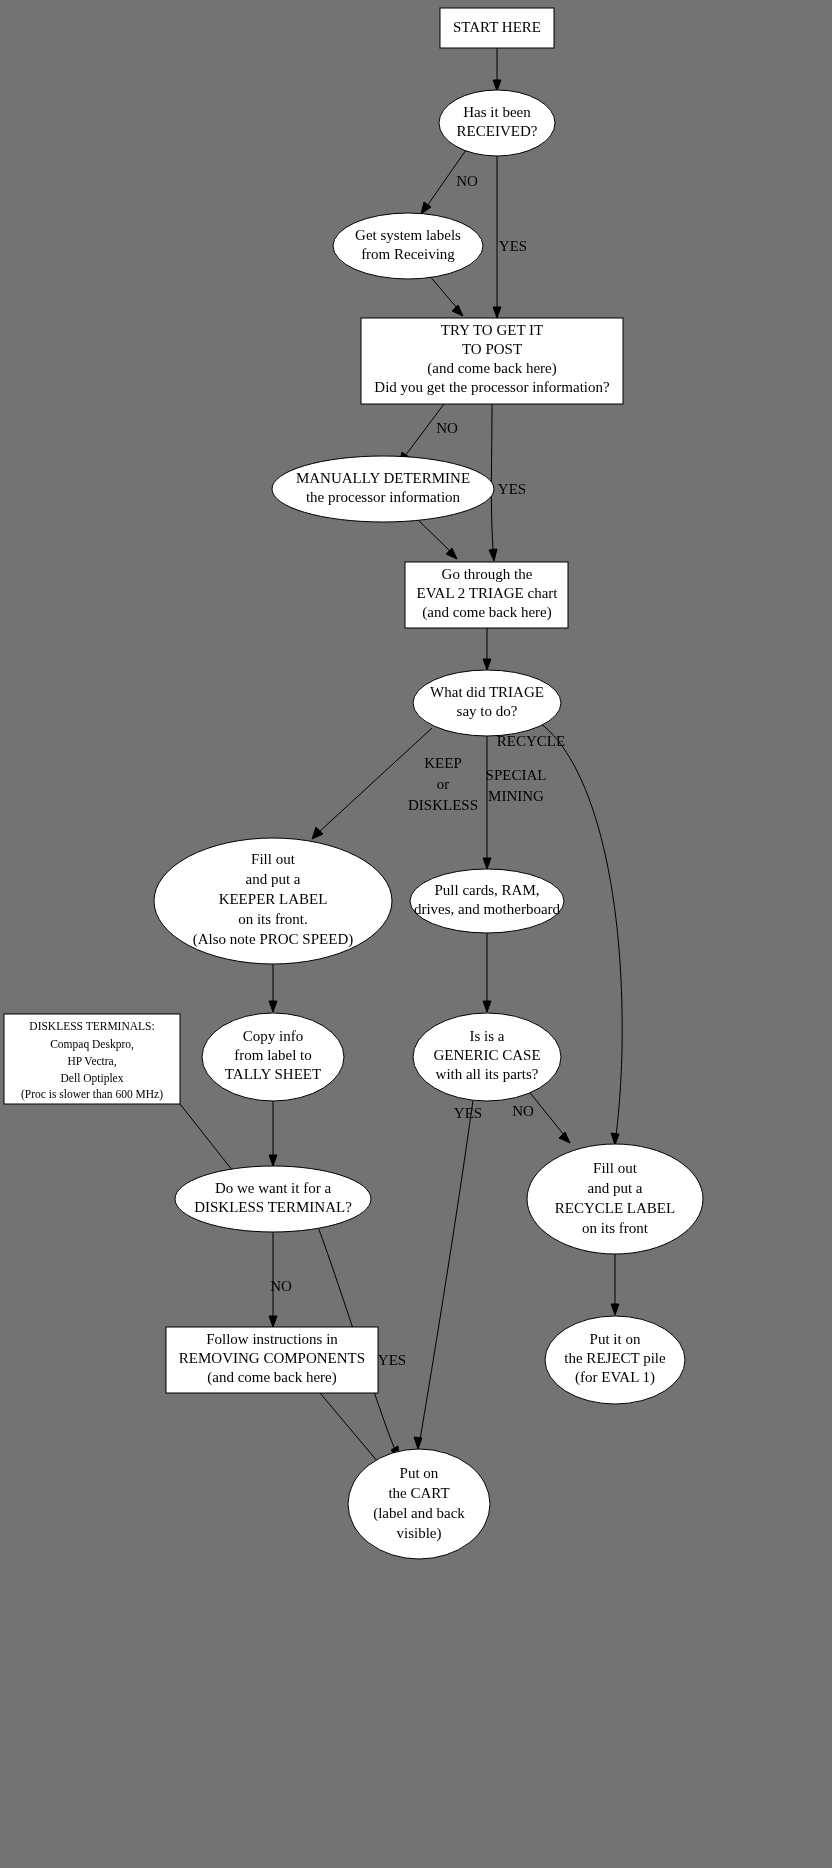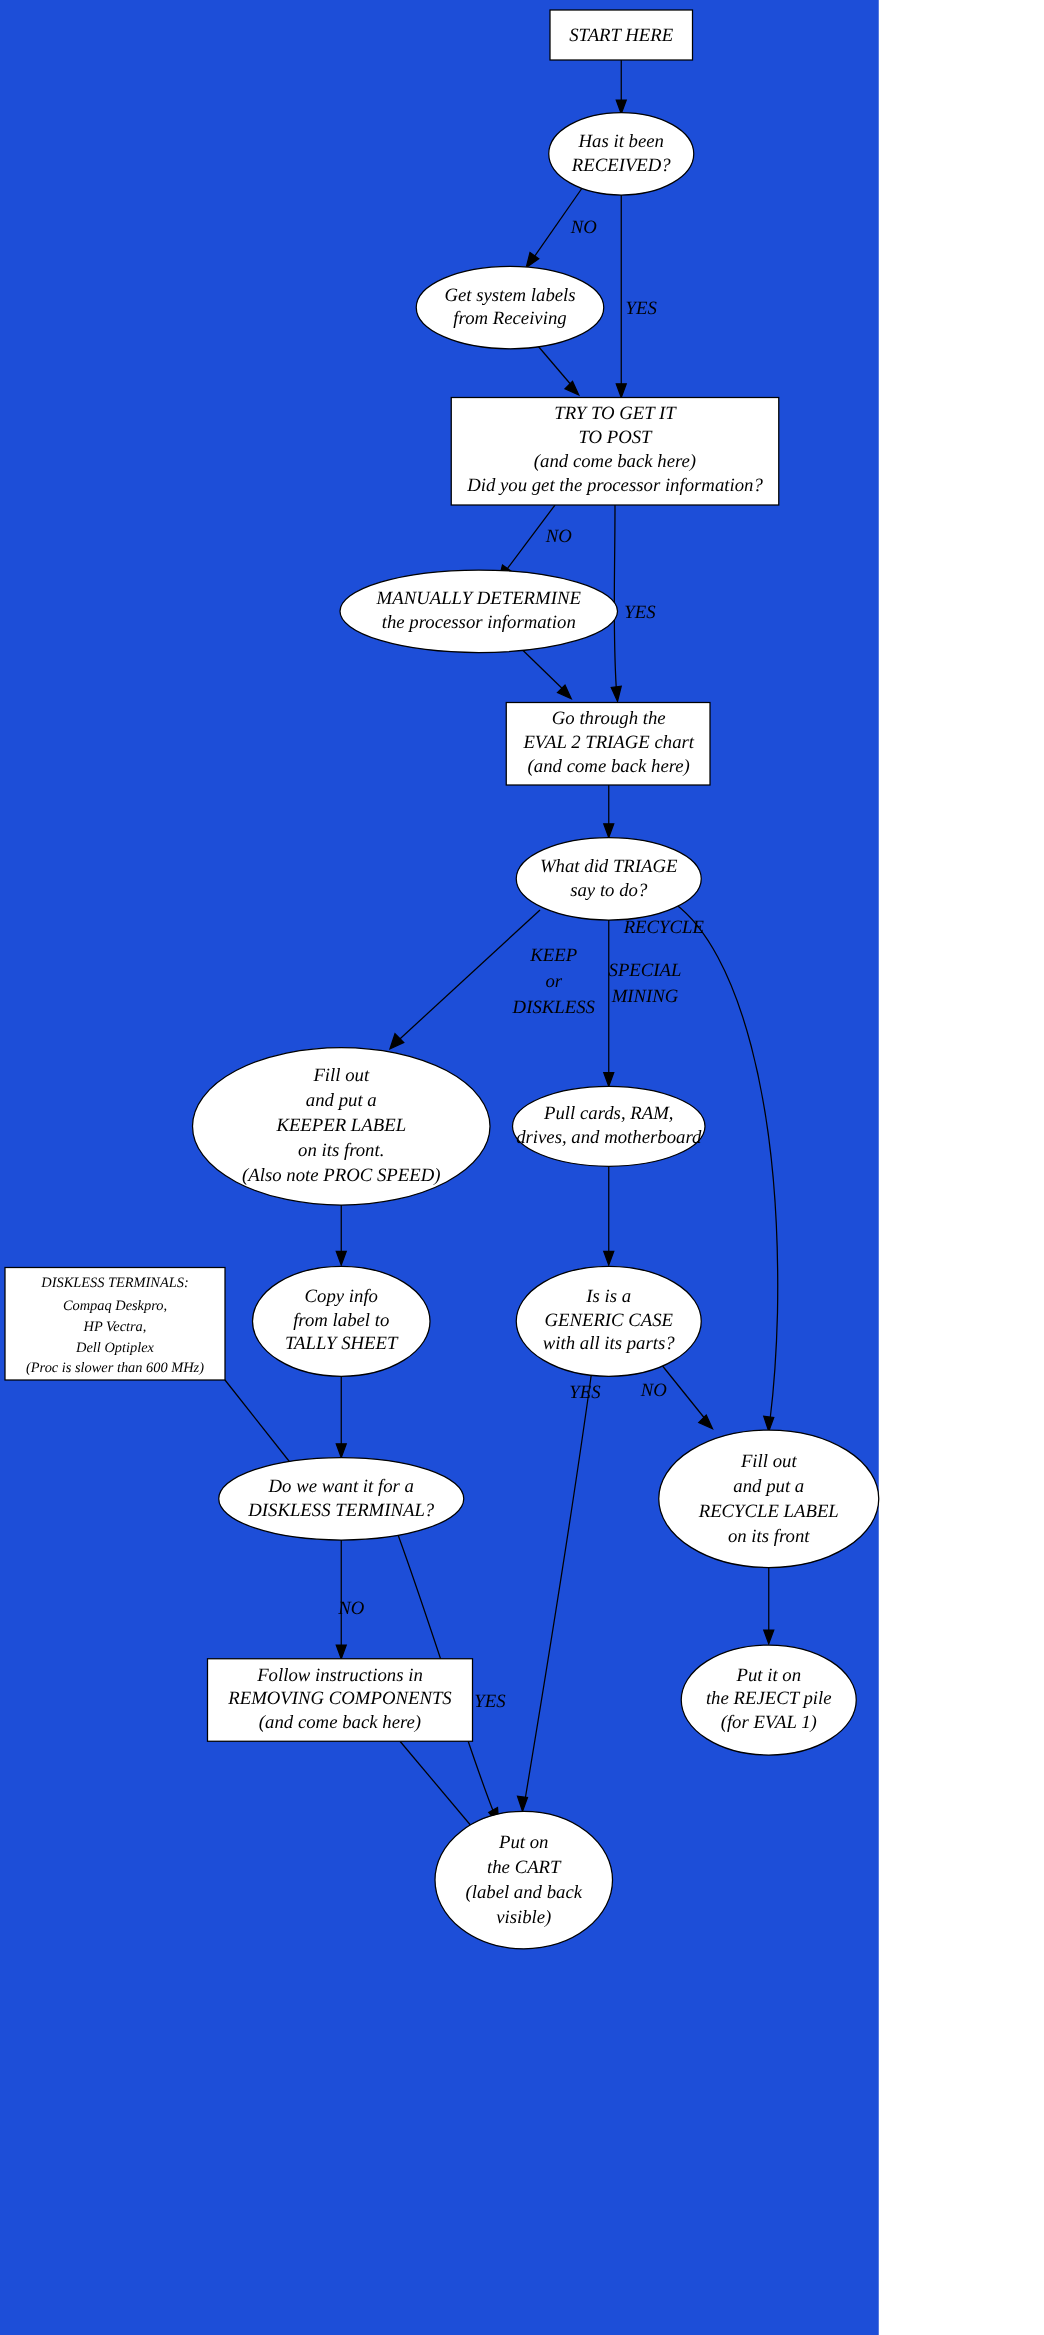--- a/index.html
+++ b/index.html
@@ -2,25 +2,24 @@
 <html><head>
 <meta charset="utf-8">
 <style>
   html, body {
     margin: 0;
     padding: 0;
     background: #ffffff;
   }
   #chart-root {
     position: relative;
-    width: 703px;
+    width: 832px;
     height: 1868px;
-    background: #1d4ed8;
+    background: #737373;
     font-family: "Liberation Serif", "DejaVu Serif", serif;
-    font-style: italic;
   }
   svg#flow {
     display: block;
     width: 835px;
     height: 1868px;
   }
   .node-shape {
     fill: #ffffff;
     stroke: #000000;
     stroke-width: 1;

